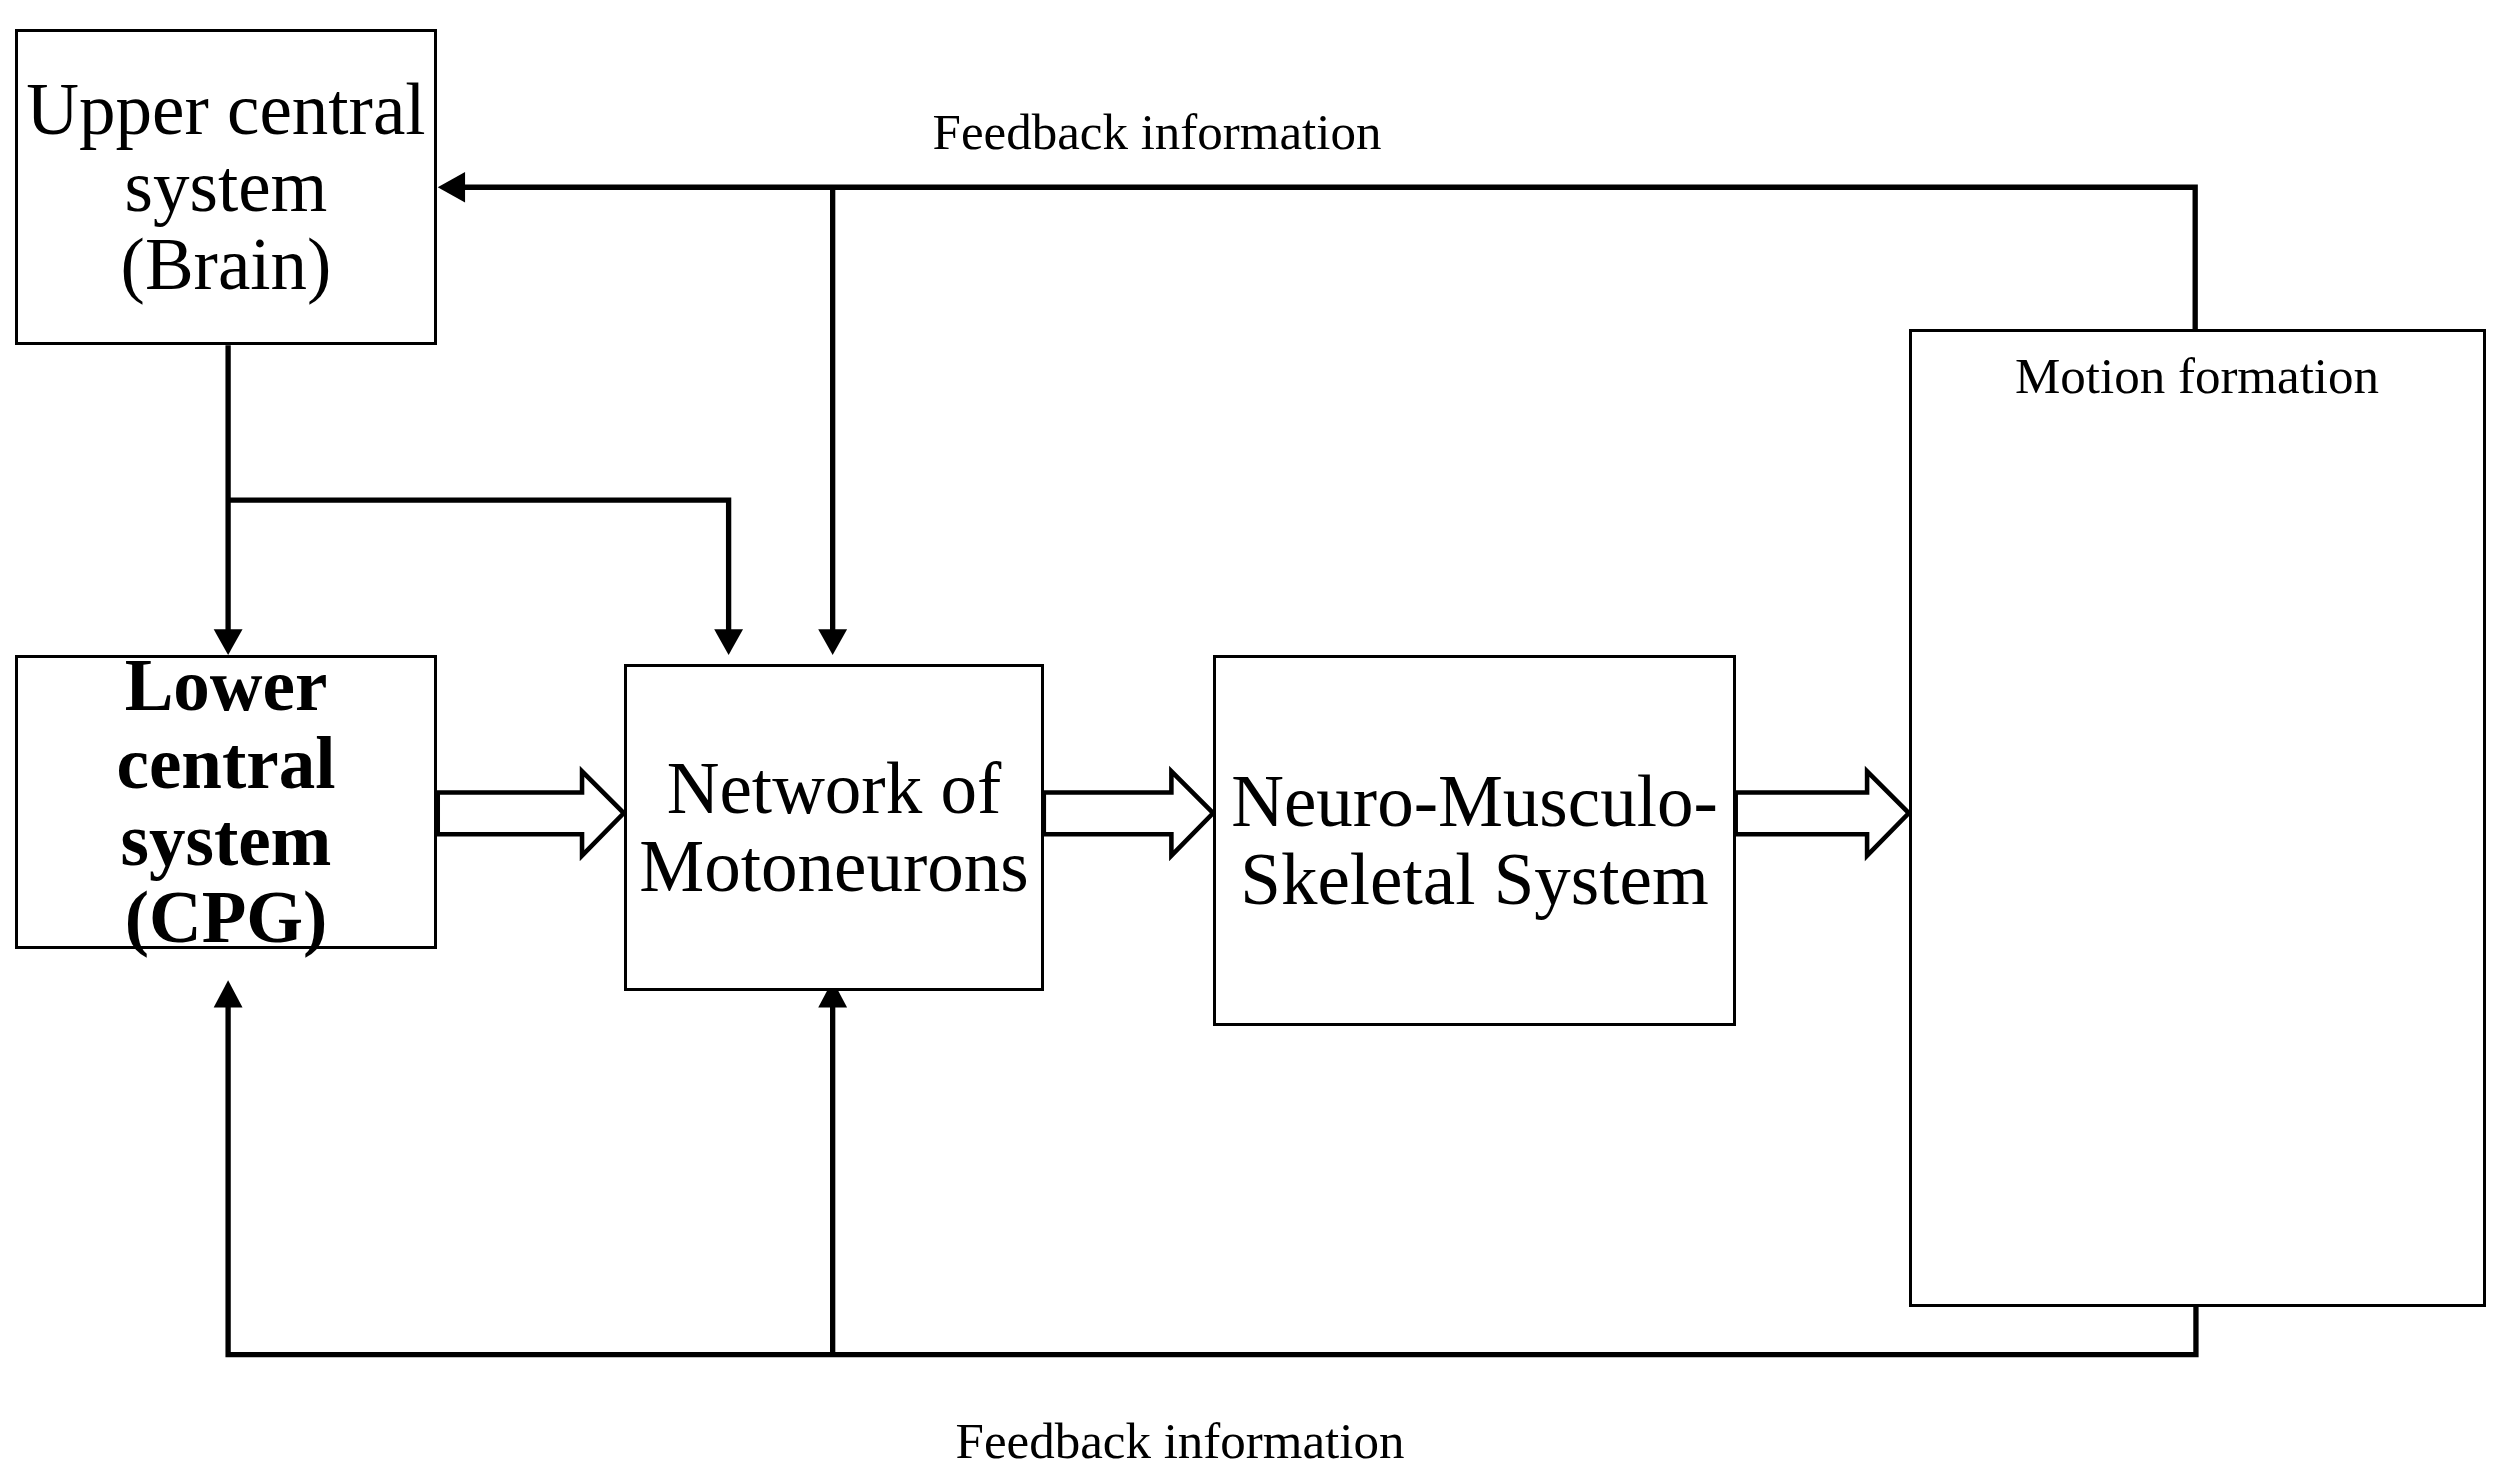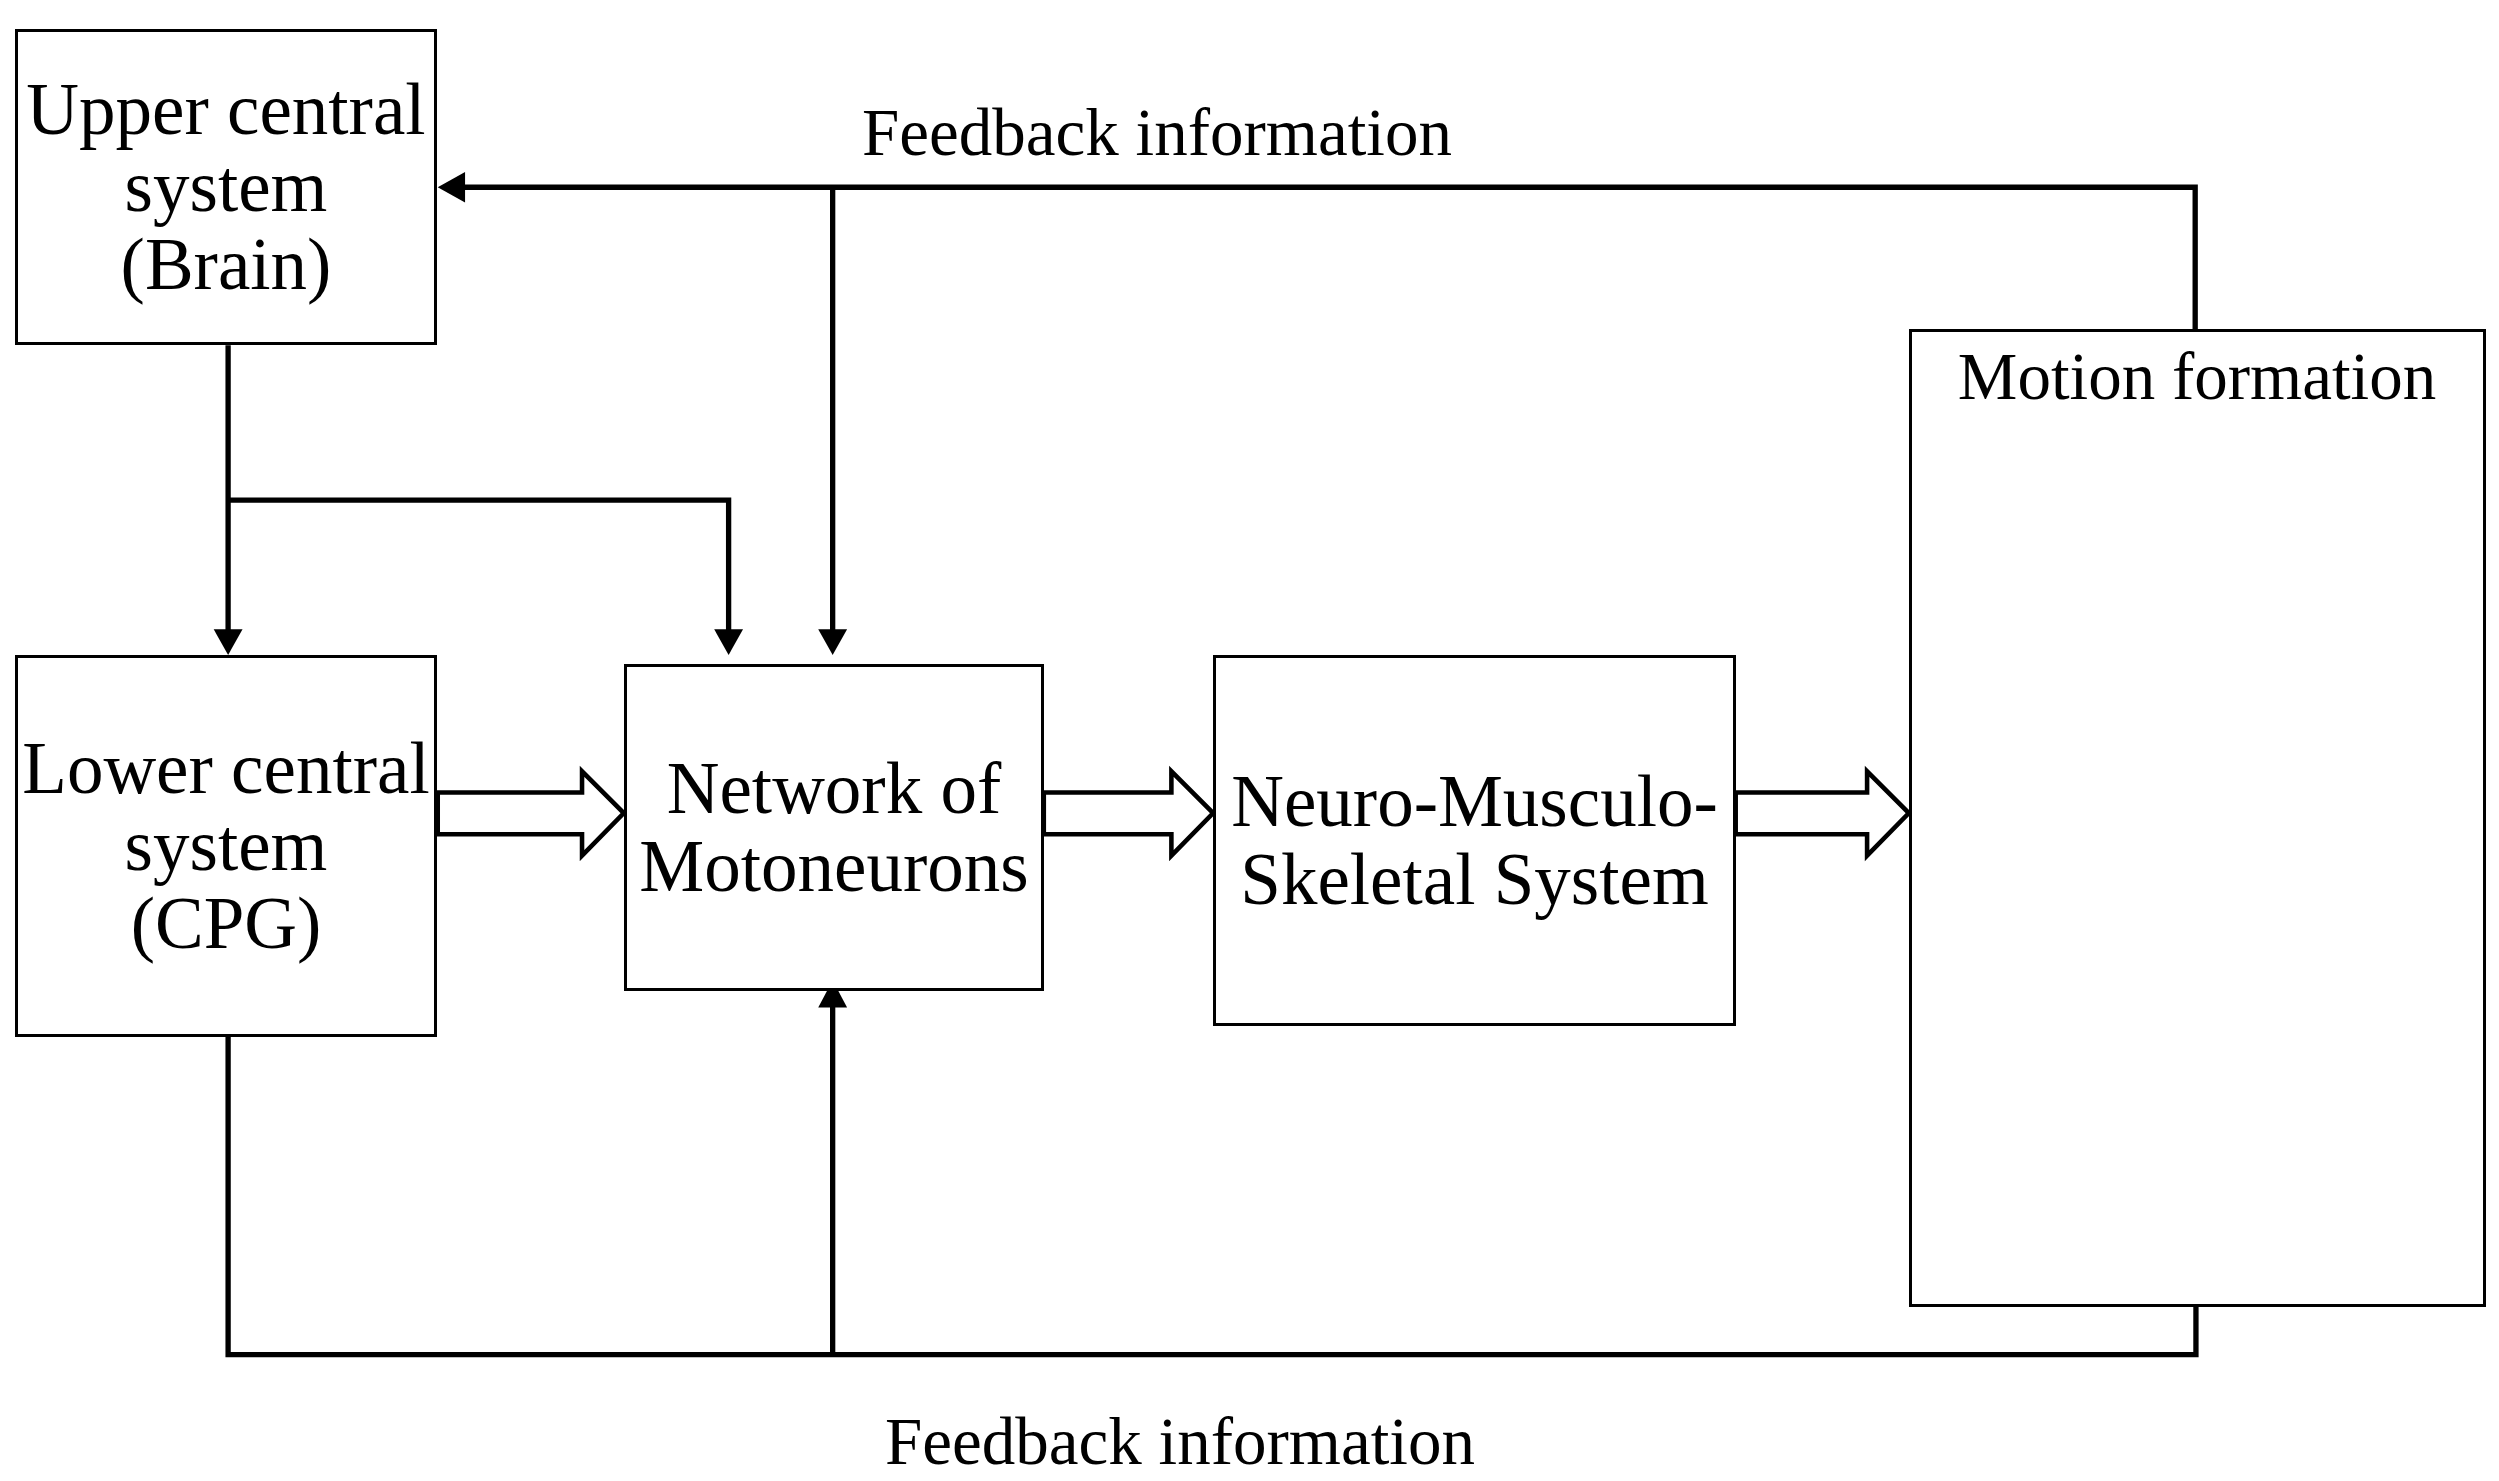--- a/index.html
+++ b/index.html
@@ -35,28 +35,28 @@
   }
   .box-label {
     font-size: 73px;
     line-height: 1.06;
     text-align: center;
     white-space: pre-line;
   }
   .float-label {
     position: absolute;
     transform: translate(-50%, -50%);
-    font-size: 67px;
+    font-size: 51px;
     line-height: 1;
     white-space: nowrap;
     text-align: center;
   }
   
   #box-upper   { left: 15px;   top: 21px;   width: 422px; height: 316px; }
-  #box-lower   { left: 15px;   top: 647px;  width: 422px; height: 382px; }
+  #box-lower   { left: 15px;   top: 647px;  width: 422px; height: 294px; font-weight: bold; }
   #box-network { left: 624px;  top: 656px;  width: 420px; height: 327px; }
   #box-neuro   { left: 1213px; top: 647px;  width: 523px; height: 371px; }
   #box-motion  { left: 1909px; top: 321px;  width: 577px; height: 978px; }
 </style>
 </head>
 <body>
 
 <div id="canvas">
 
   <svg id="connector-layer" viewBox="0 0 3291 1950" xmlns="http://www.w3.org/2000/svg">

